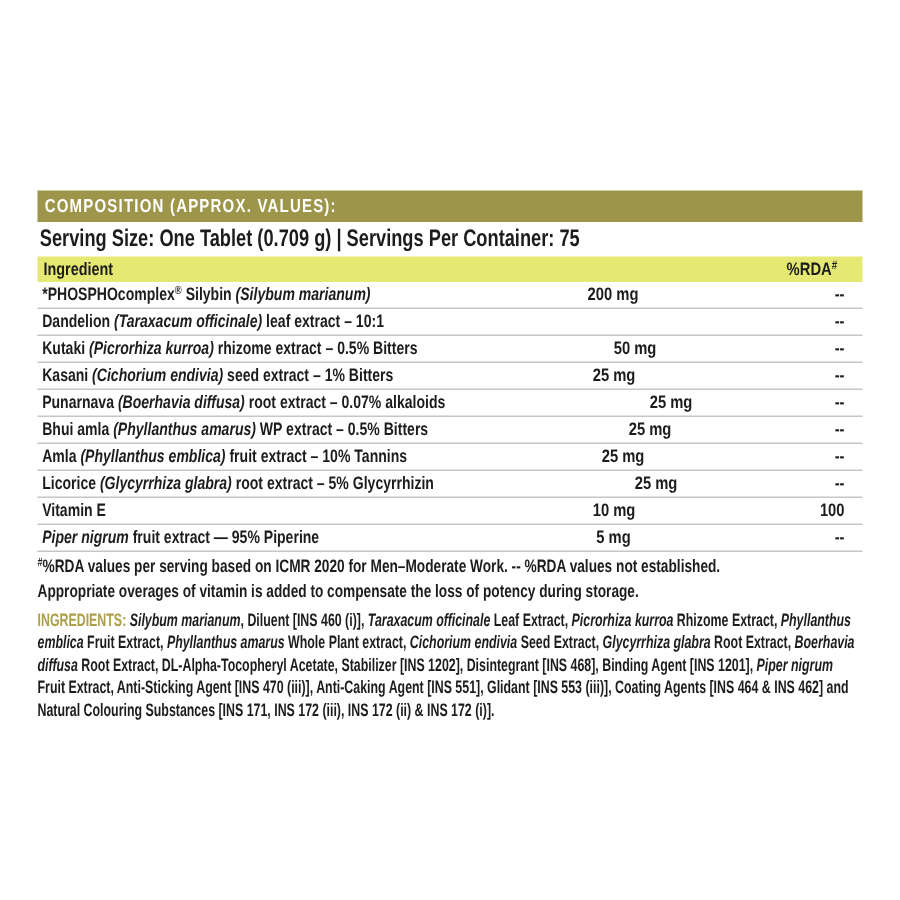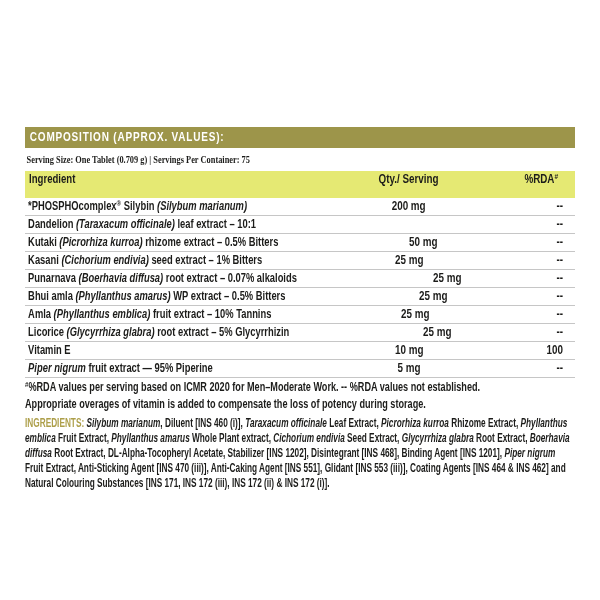--- a/index.html
+++ b/index.html
@@ -12,23 +12,23 @@
     font-family:"Liberation Sans",sans-serif;font-weight:bold;color:var(--text);
     overflow:hidden;
   }
   .content{position:absolute;left:25px;top:127px;width:550px;}
   
   .fitL{display:inline-block;transform:scaleX(0.76);transform-origin:left center;white-space:nowrap;}
   .fitC{display:inline-block;transform:scaleX(0.82);transform-origin:center center;white-space:nowrap;}
   .fitR{display:inline-block;transform:scaleX(0.82);transform-origin:right center;white-space:nowrap;}
   .bar{height:21px;background:var(--bar-bg);color:#fff;}
   .bar .fitL{line-height:21px;padding-left:6px;font-size:12.5px;letter-spacing:1px;transform:scaleX(0.8);}
-  .serving{margin-top:3px;height:17px;line-height:17px;font-size:11px;font-family:Liberation Serif, serif;}
+  .serving{margin-top:3px;height:17px;line-height:17px;font-size:16px;}
   .serving .fitL{padding-left:2px;}
-  .thead{margin-top:3px;height:27px;line-height:17px;background:var(--header-bg);display:flex;font-size:12px;}
+  .thead{margin-top:3px;height:17px;line-height:17px;background:var(--header-bg);display:flex;font-size:12px;}
   .th-name{flex:0 0 310px;}
   .th-name .fitL{transform:scaleX(0.8);padding-left:5px;}
   .th-qty{flex:0 0 148px;text-align:center;}
   .th-rda{flex:1;text-align:right;padding-right:17px;}
   .rows{}
   .row{display:flex;height:18px;line-height:16px;border-bottom:1px solid var(--row-border);box-sizing:border-box;font-size:12px;align-items:flex-start;}
   .cell-name{flex:0 0 310px;overflow:visible;}
   .cell-name .fitL{transform:scaleX(0.78);padding-left:4px;}
   .cell-qty{flex:0 0 148px;text-align:center;}
   .cell-rda{flex:1;text-align:right;padding-right:12px;}
@@ -49,21 +49,20 @@
     <div class="bar">
       <span class="fitL">COMPOSITION (APPROX. VALUES):</span>
     </div>
 
     <div class="serving">
       <span class="fitL">Serving Size: One Tablet (0.709 g) | Servings Per Container: 75</span>
     </div>
 
     <div class="thead">
       <span class="th-name"><span class="fitL">Ingredient</span></span>
-      <span class="th-qty"><span class="fitC">Qty./ Serving</span></span>
       <span class="th-rda"><span class="fitR"><span>%RDA</span><span class="sup">#</span></span></span>
     </div>
 
     <div class="rows">
   <div class="row">
     <span class="cell-name"><span class="fitL name-fit"><span>*PHOSPHOcomplex</span><span class="sup">®</span><span> Silybin </span><span class="it">(Silybum marianum)</span></span></span>
     <span class="cell-qty"><span class="fitC qty-fit">200 mg</span></span>
     <span class="cell-rda"><span class="fitR rda-fit">--</span></span>
   </div>
 

